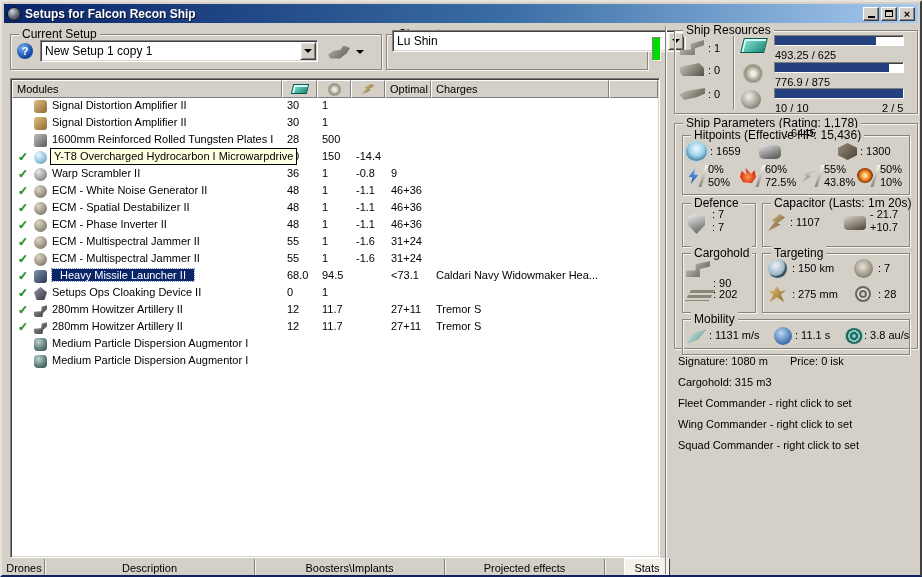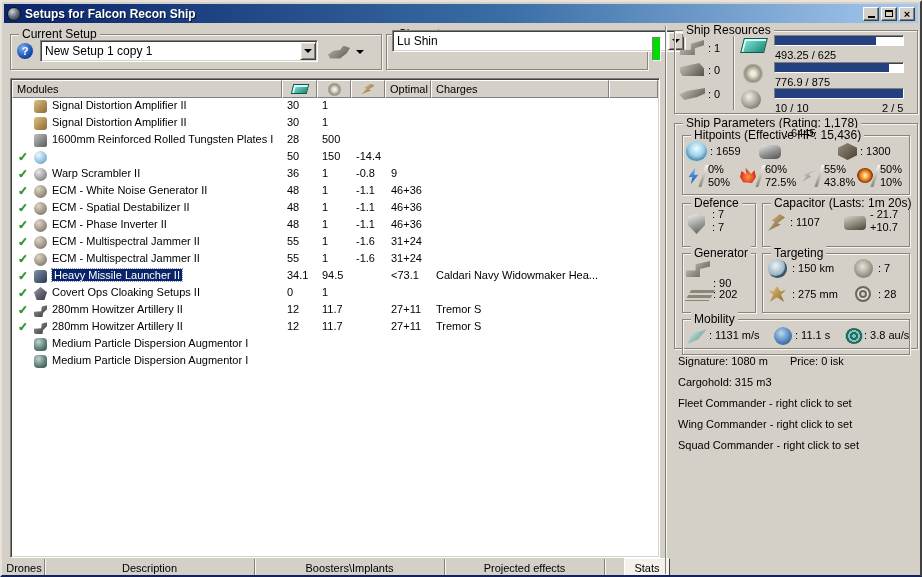--- a/index.html
+++ b/index.html
@@ -45,21 +45,21 @@
   .hcell{height:18px;background:#d4d0c8;border:1px solid;
          border-color:#fff #808080 #808080 #fff;font-size:11px;color:#000;
          display:flex;align-items:center;padding:0 4px;flex:none;}
   .mbody{position:absolute;left:1px;top:19px;right:1px;bottom:1px;background:#fff;overflow:hidden;}
   .mrow{position:relative;height:17px;width:100%;font-size:11px;color:#000;}
   .mrow span{position:absolute;top:1px;white-space:nowrap;}
   .chk{left:6px;color:#2f9b2f;font-weight:bold;font-size:12px;text-shadow:0 0 1px #1d6b1d;}
   .mico{left:22px;top:2px !important;width:13px;height:13px;}
   .mname{left:40px;}
   .c-cpu{left:275px;} .c-pg{left:310px;} .c-cap{left:344px;} .c-opt{left:379px;} .c-chg{left:424px;}
-  .mrow.sel .mname{background:#0a246a;color:#fff;padding:0 2px;outline:1px dotted #7a92c8;}
+  .mrow.sel .mname{background:#0a246a;color:#fff;padding:0 8px;outline:1px dotted #7a92c8;}
   .mrow.tip .mname{left:38px;top:-1px;background:#ffffe1;border:1px solid #000;
                    padding:1px 3px 2px 3px;width:247px;z-index:4;}
   
   .mi-signal-amplifier{background:linear-gradient(135deg,#e0c080,#8a6a34);border-radius:3px;}
   .mi-armor-plate{background:linear-gradient(135deg,#c0c0c0,#5a5a5a);border-radius:2px;}
   .mi-microwarpdrive{background:radial-gradient(circle at 35% 30%,#eef8fe,#8cc0dc 60%,#54809c);border-radius:50%;}
   .mi-warp-scrambler{background:radial-gradient(circle at 35% 30%,#e8e8e8,#9a9a9a 60%,#5c5c5c);border-radius:50%;}
   .mi-ecm-jammer{background:radial-gradient(circle at 35% 30%,#ded6c4,#9a9280 60%,#665e4c);border-radius:50%;}
   .mi-missile-launcher{background:linear-gradient(135deg,#8094ac,#263650);border-radius:3px;}
   .mi-cloaking-device{background:linear-gradient(135deg,#9a9aa8,#34343e);border-radius:2px;clip-path:polygon(50% 0,100% 40%,80% 100%,20% 100%,0 40%);}
@@ -234,20 +234,21 @@
       <span class="mname">1600mm Reinforced Rolled Tungsten Plates I</span>
       <span class="c-cpu">28</span>
       <span class="c-pg">500</span>
       <span class="c-cap"></span>
       <span class="c-opt"></span>
       <span class="c-chg"></span>
     </div>
         <div class="mrow tip">
       <span class="chk" style="visibility: visible;">✓</span>
       <span class="mico mi-microwarpdrive"></span>
+      <span class="mname">Y-T8 Overcharged Hydrocarbon I Microwarpdrive</span>
       <span class="c-cpu">50</span>
       <span class="c-pg">150</span>
       <span class="c-cap">-14.4</span>
       <span class="c-opt"></span>
       <span class="c-chg"></span>
     </div>
         <div class="mrow">
       <span class="chk" style="visibility: visible;">✓</span>
       <span class="mico mi-warp-scrambler"></span>
       <span class="mname">Warp Scrambler II</span>
@@ -304,30 +305,30 @@
       <span class="c-cpu">55</span>
       <span class="c-pg">1</span>
       <span class="c-cap">-1.6</span>
       <span class="c-opt">31+24</span>
       <span class="c-chg"></span>
     </div>
         <div class="mrow sel">
       <span class="chk" style="visibility: visible;">✓</span>
       <span class="mico mi-missile-launcher"></span>
       <span class="mname">Heavy Missile Launcher II</span>
-      <span class="c-cpu">34.1</span>
+      <span class="c-cpu">68.0</span>
       <span class="c-pg">94.5</span>
       <span class="c-cap"></span>
       <span class="c-opt">&lt;73.1</span>
       <span class="c-chg">Caldari Navy Widowmaker Hea...</span>
     </div>
         <div class="mrow">
       <span class="chk" style="visibility: visible;">✓</span>
       <span class="mico mi-cloaking-device"></span>
-      <span class="mname">Covert Ops Cloaking Setups II</span>
+      <span class="mname">Setups Ops Cloaking Device II</span>
       <span class="c-cpu">0</span>
       <span class="c-pg">1</span>
       <span class="c-cap"></span>
       <span class="c-opt"></span>
       <span class="c-chg"></span>
     </div>
         <div class="mrow">
       <span class="chk" style="visibility: visible;">✓</span>
       <span class="mico mi-artillery"></span>
       <span class="mname">280mm Howitzer Artillery II</span>
@@ -449,21 +450,21 @@
   <div class="gb" style="left:760px;top:201px;width:148px;height:44px;">
     <span class="leg">Capacitor (Lasts: 1m 20s)</span>
   </div>
   <div class="pic i-capacitor" style="left:766px;top:212px;"></div>
   <span class="val" style="position:absolute;left:788px;top:214px;">: 1107</span>
   <div class="pic i-cap-recharge" style="left:842px;top:214px;"></div>
   <span class="val" style="position:absolute;left:868px;top:206px;">- 21.7</span>
   <span class="val" style="position:absolute;left:868px;top:219px;">+10.7</span>
 
   <div class="gb" style="left:680px;top:251px;width:74px;height:60px;">
-    <span class="leg">Generator</span>
+    <span class="leg">Cargohold</span>
   </div>
   <div class="pic i-turret-dps" style="left:684px;top:259px;"></div>
   <span class="val" style="position:absolute;left:711px;top:261px;margin-top:14px;">: 90</span>
   <div class="pic i-missile-dps" style="left:686px;top:288px;"></div>
   <span class="val" style="position:absolute;left:711px;top:286px;">: 202</span>
 
   <div class="gb" style="left:760px;top:251px;width:148px;height:60px;">
     <span class="leg">Targeting</span>
   </div>
   <div class="pic i-range" style="left:766px;top:257px;"></div>

